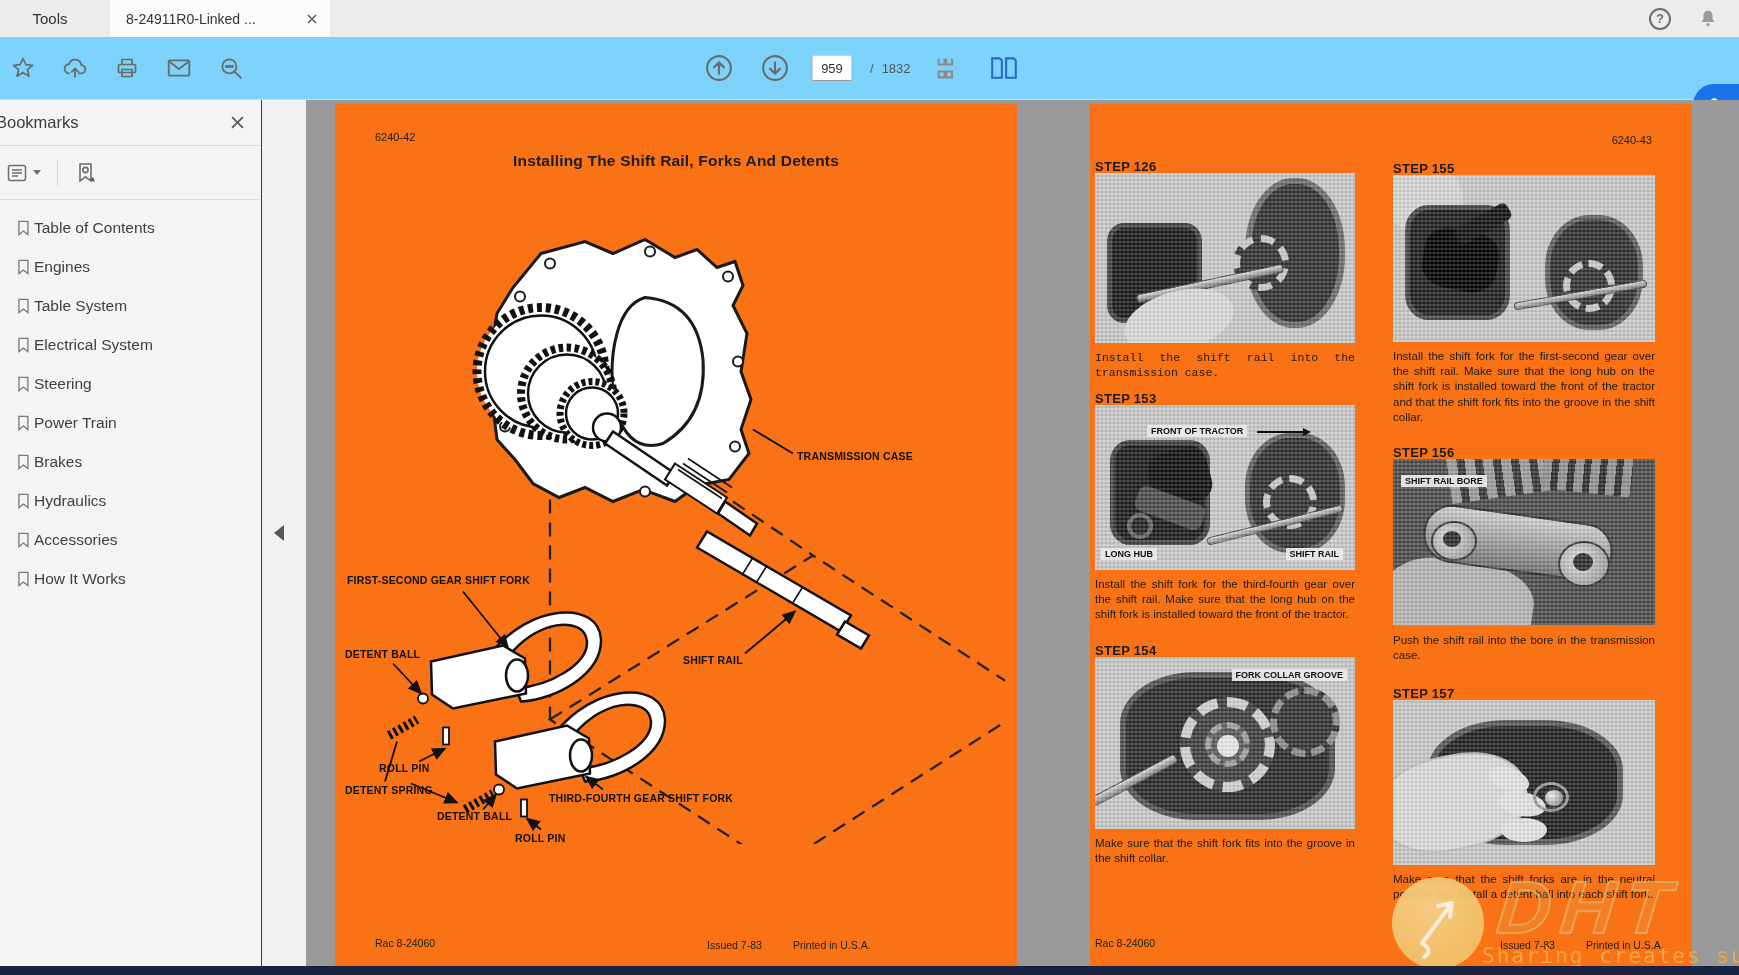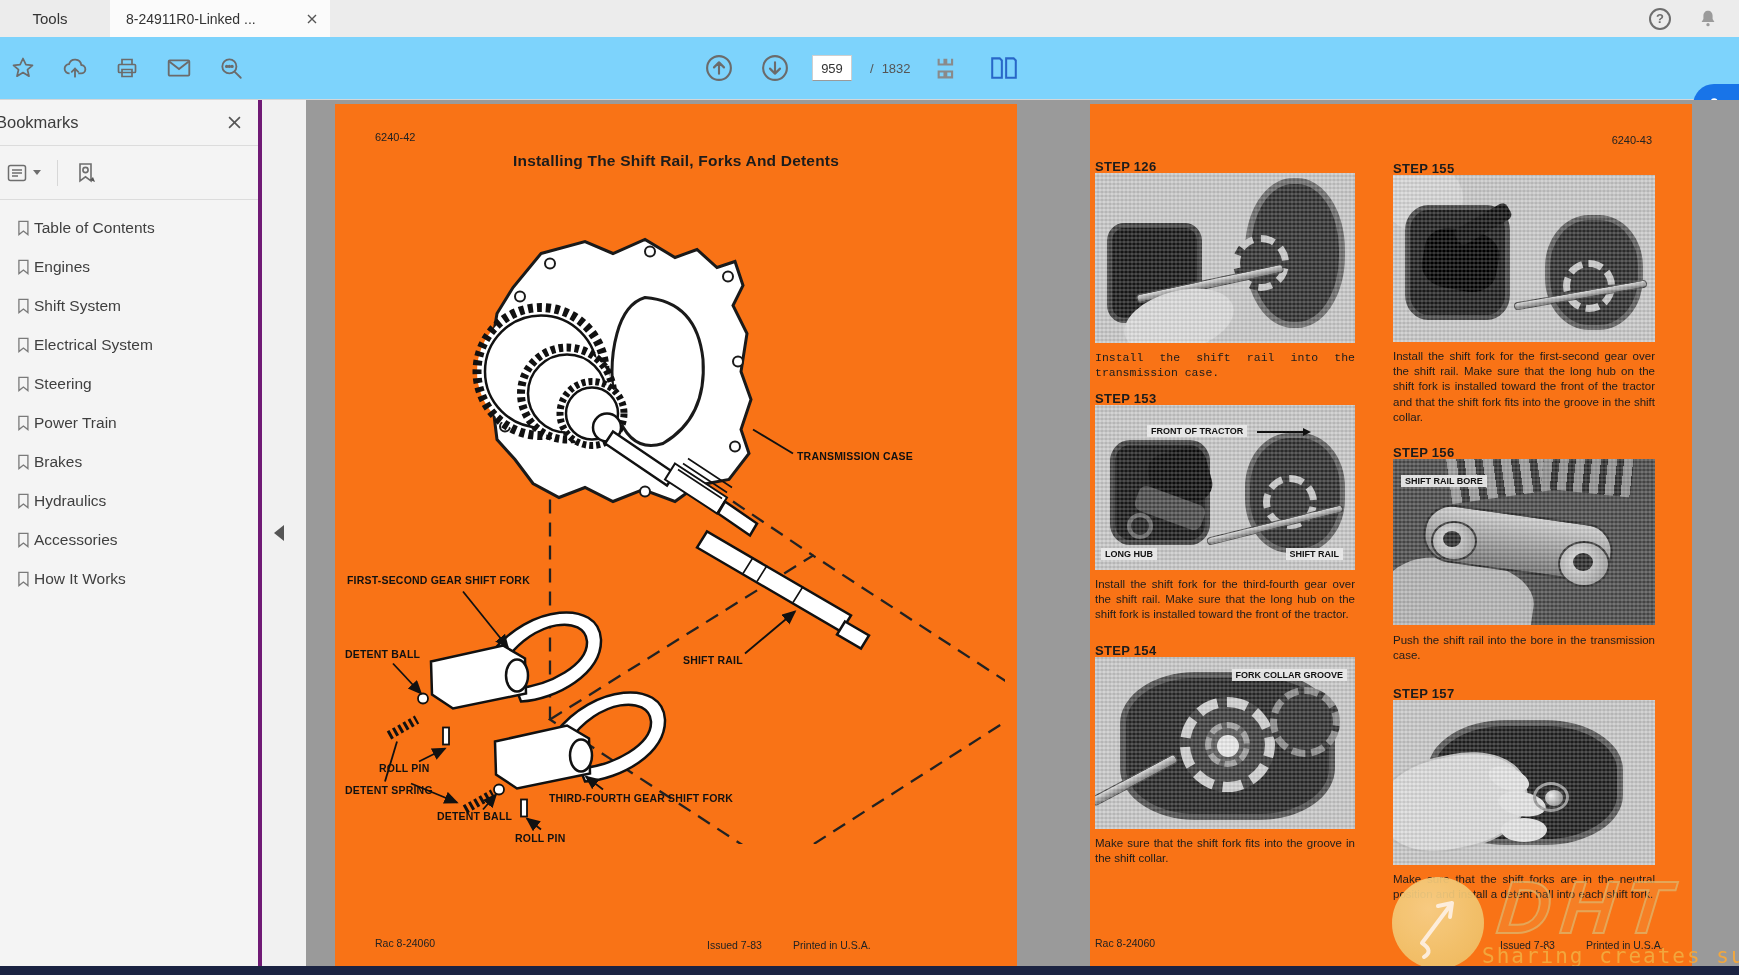--- a/index.html
+++ b/index.html
@@ -25,21 +25,21 @@
   .tb-center { position:absolute; left:700px; top:0; height:100%; display:flex; align-items:center; gap:18px; }
   .page-box { width:40px; height:26px; border:1px solid #cfcfcf; border-bottom:1px solid #9a9a9a; background:#fff; font-size:13px;
               color:#333; display:flex; align-items:center; justify-content:center; }
   .page-total { font-size:13px; color:#555; display:flex; gap:8px; }
   .share-pill { position:absolute; right:0; top:47px; width:46px; height:42px; background:#1874e8; border-radius:22px 0 0 22px;
                 display:flex; align-items:center; justify-content:flex-start; padding-left:12px; cursor:pointer; }
 
   svg.ic { display:block; }
 
   
-  .sidebar { position:absolute; left:0; top:100px; width:262px; height:875px; background:#f4f4f4; border-right:4px solid #701a75;padding-left:34px; }
+  .sidebar { position:absolute; left:0; top:100px; width:262px; height:875px; background:#f4f4f4; border-right:1px solid #701a75;padding-left:34px; }
   .sb-head { position:absolute; left:0; top:0; width:100%; height:46px; border-bottom:1px solid #dcdcdc; }
   .sb-title { position:absolute; left:-4px; top:13px; font-size:16.5px; color:#3d3d3d; }
   .sb-close { position:absolute; right:14px; top:12px; width:20px; height:20px; display:flex; align-items:center; justify-content:center; cursor:pointer; }
   .sb-tools { position:absolute; left:0; top:46px; width:100%; height:54px; border-bottom:1px solid #dcdcdc; display:flex; align-items:center; }
   .sb-tool { display:flex; align-items:center; padding:4px 6px; cursor:pointer; }
   .caret-down { width:0; height:0; border-left:4px solid transparent; border-right:4px solid transparent; border-top:5px solid #6e6e6e; margin-left:5px; }
   .sb-sep { width:1px; height:26px; background:#d7d7d7; margin:0 10px; }
   .sb-list { position:absolute; left:0; top:108px; width:100%; }
   .sb-item { display:flex; align-items:center; height:39px; padding-left:14px; cursor:pointer; color:#3f3f3f; font-size:15.5px; }
   .sb-item .lbl { margin-left:2px; }
@@ -229,21 +229,21 @@
       <div class="sb-item">
         <svg class="ic" width="18" height="18" viewBox="0 0 22 22" fill="none" stroke="#7a7a7a" stroke-width="1.6">
             <path d="M6 3h11v16l-5.5-4.3L6 19z"></path>
           </svg>
         <span class="lbl">Engines</span>
       </div>
       <div class="sb-item">
         <svg class="ic" width="18" height="18" viewBox="0 0 22 22" fill="none" stroke="#7a7a7a" stroke-width="1.6">
             <path d="M6 3h11v16l-5.5-4.3L6 19z"></path>
           </svg>
-        <span class="lbl">Shift System</span>
+        <span class="lbl">Table System</span>
       </div>
       <div class="sb-item">
         <svg class="ic" width="18" height="18" viewBox="0 0 22 22" fill="none" stroke="#7a7a7a" stroke-width="1.6">
             <path d="M6 3h11v16l-5.5-4.3L6 19z"></path>
           </svg>
         <span class="lbl">Electrical System</span>
       </div>
       <div class="sb-item">
         <svg class="ic" width="18" height="18" viewBox="0 0 22 22" fill="none" stroke="#7a7a7a" stroke-width="1.6">
             <path d="M6 3h11v16l-5.5-4.3L6 19z"></path>

